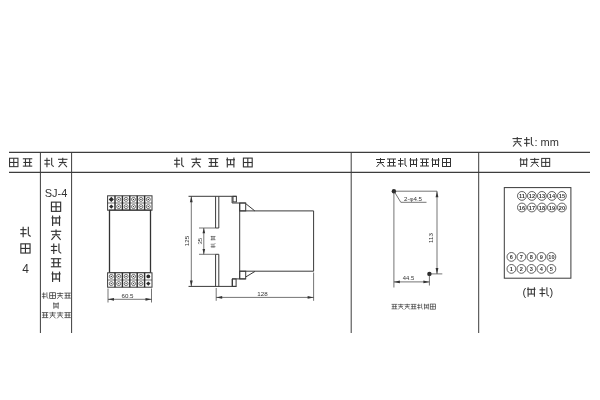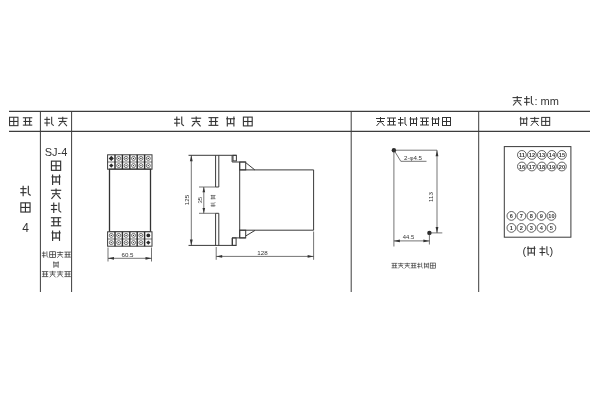--- a/index.html
+++ b/index.html
@@ -1,17 +1,17 @@
 <!DOCTYPE html>
 <html><head>
 <meta charset="utf-8">
 <style>
   html,body{margin:0;padding:0;background:#ffffff;}
   .page{position:relative;width:600px;height:292px;background:#ffffff;overflow:hidden;
-        font-family:"Liberation Sans",sans-serif;}
+        font-family:"Liberation Sans",sans-serif;margin-top:41px;}
   svg{position:absolute;left:0;top:0;}
   text{font-family:"Liberation Sans",sans-serif;fill:#333333;}
 </style>
 </head>
 <body>
 <div class="page">
 <svg width="600" height="400" viewBox="0 0 600 400">
 <defs>
 
   <g id="cjkA" stroke="#333333" stroke-width="1" fill="none">

